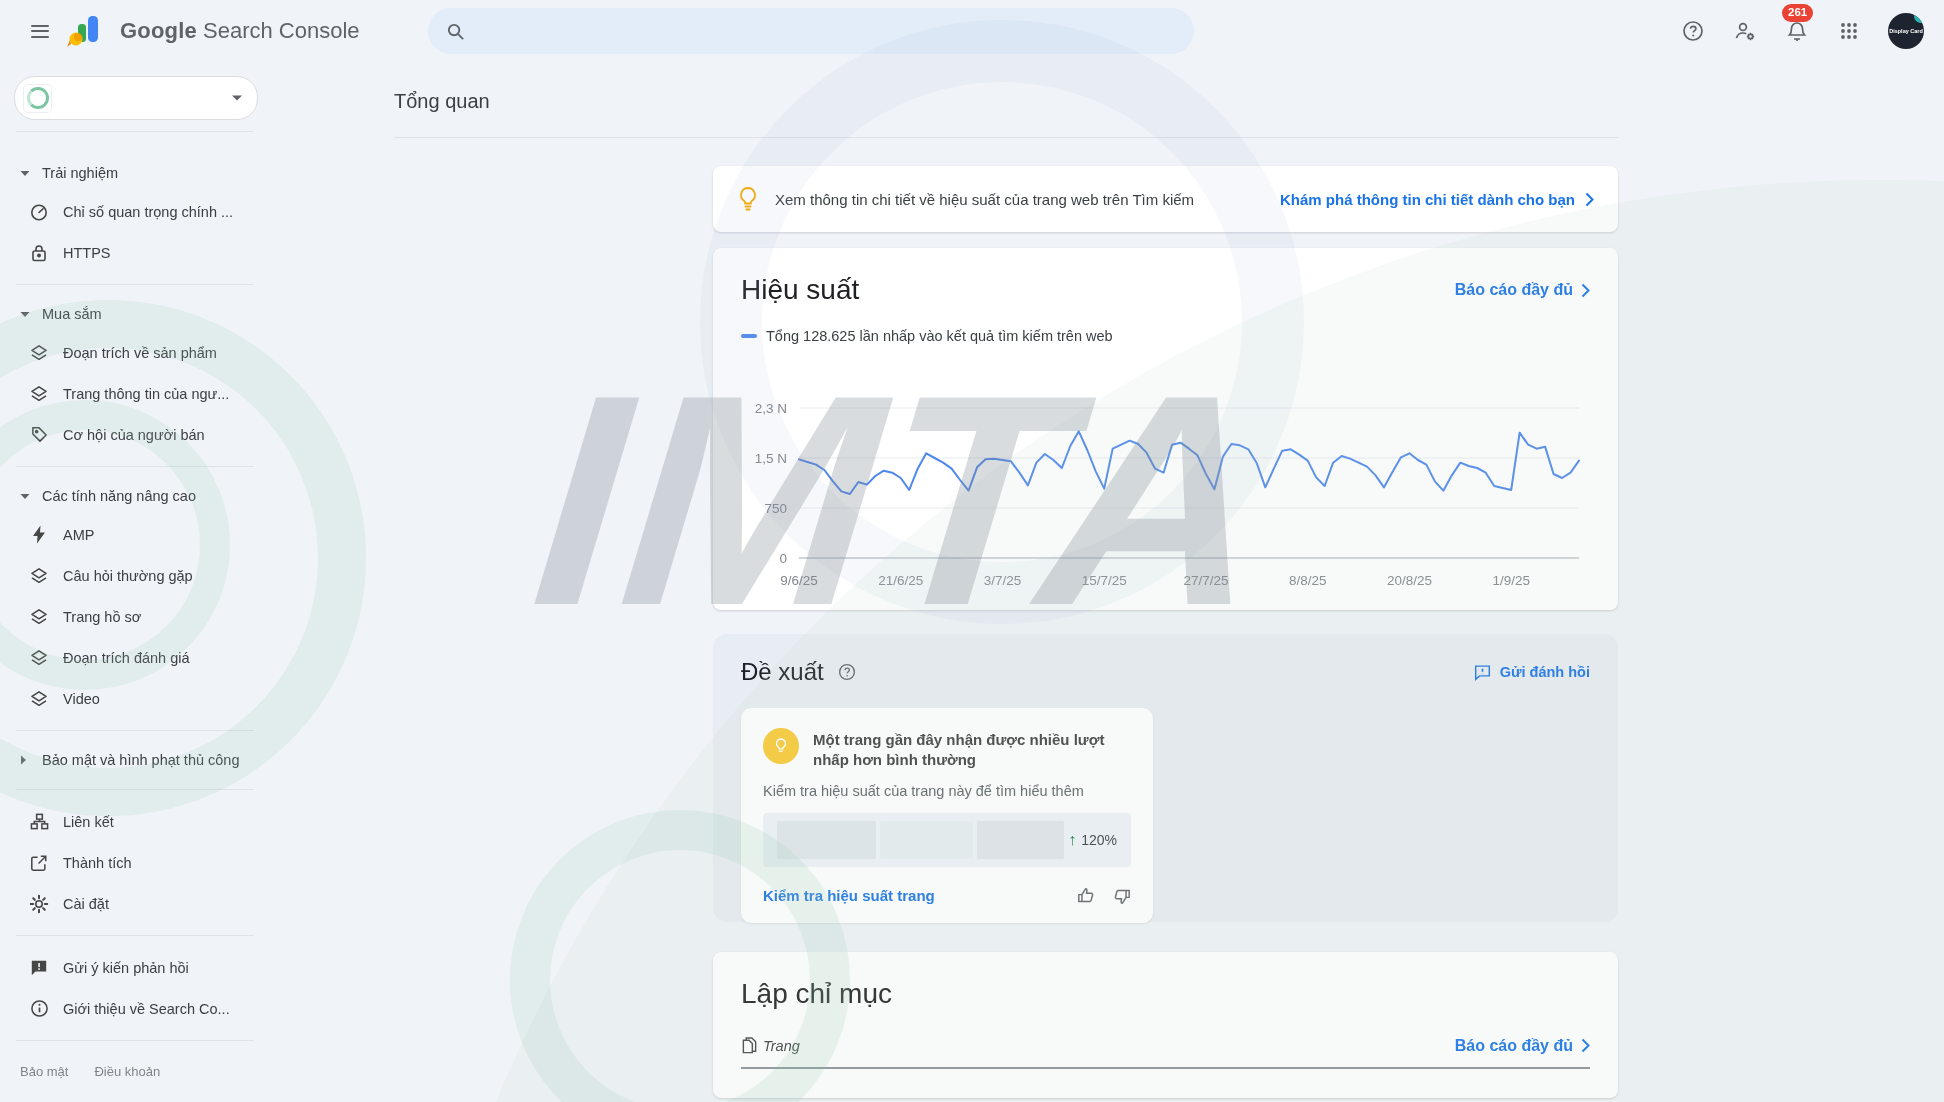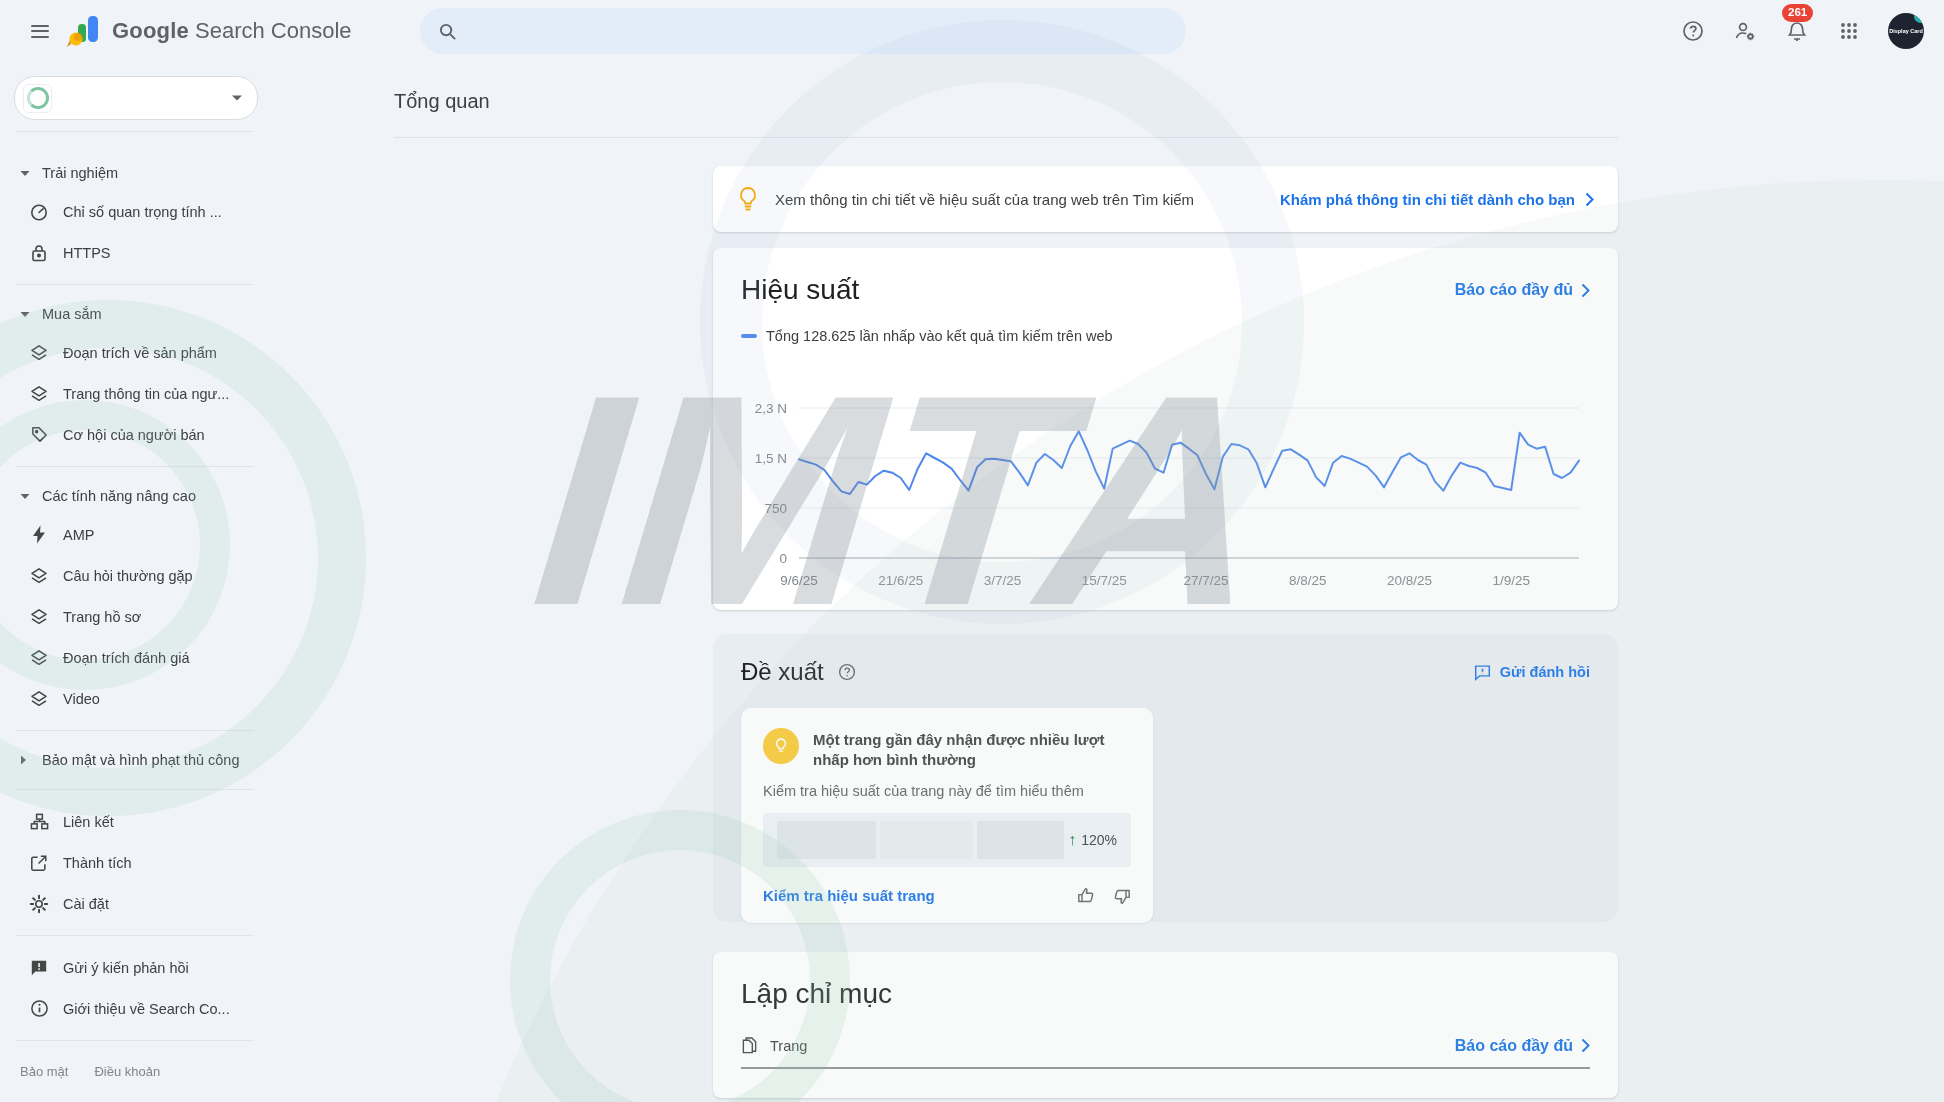--- a/index.html
+++ b/index.html
@@ -8,21 +8,21 @@
     background:#f0f3f8;font-family:"Liberation Sans",sans-serif;color:#3c4043;
     -webkit-font-smoothing:antialiased;
   }
   
   .topbar{height:62px;display:flex;align-items:center;padding:0 20px;position:relative;z-index:2;}
   .hamburger{width:40px;height:40px;border-radius:50%;display:flex;align-items:center;justify-content:center;cursor:pointer;margin-right:6px;}
   .hamburger .bars{width:18px;}
   .hamburger .bars div{height:2px;background:#5f6368;margin:3.5px 0;border-radius:1px;}
   .logo{display:flex;align-items:center;gap:10px;margin-right:40px;}
   .logo-title{font-size:22px;color:#5f6368;white-space:nowrap;}
-  .logo-title .g{font-weight:bold;letter-spacing:.2px;margin-right:6px;color:#5f6368;}
+  .logo-title .g{font-weight:bold;letter-spacing:.2px;margin-right:6px;color:#5f6368;margin-left:8px;}
   .searchbox{width:730px;height:46px;background:#e3ecf9;border-radius:23px;display:flex;align-items:center;padding:0 18px;margin-left:28px;}
   .searchbox input{border:none;outline:none;background:transparent;font-size:15px;flex:1;margin-left:12px;color:#3c4043;font-family:"Liberation Sans",sans-serif;}
   .tb-right{margin-left:auto;display:flex;align-items:center;gap:10px;}
   .tb-icon{width:42px;height:42px;border-radius:50%;display:flex;align-items:center;justify-content:center;color:#5f6368;cursor:pointer;position:relative;}
   .badge{position:absolute;top:-6px;left:6px;background:#ea4335;color:#fff;font-size:11.5px;font-weight:bold;
          padding:2px 6px;border-radius:9px;line-height:1.2;}
   .avatar{width:36px;height:36px;border-radius:50%;background:#1d2430;color:#fff;display:flex;align-items:center;justify-content:center;
           font-size:5.5px;font-weight:bold;position:relative;overflow:hidden;cursor:pointer;margin-left:8px;}
   .avatar::after{content:"";position:absolute;top:-4px;right:-4px;width:14px;height:14px;border-radius:50%;background:#27b4b0;}
   
@@ -79,21 +79,21 @@
   .blk3{width:104px;background:#e0e4ea;}
   .delta{margin-left:auto;display:flex;align-items:center;gap:5px;font-size:14px;color:#3c4043;}
   .up-arrow{color:#188038;font-weight:bold;font-size:16px;}
   .rec-foot{display:flex;align-items:center;margin-top:20px;}
   .rec-action{color:#1a73e8;font-size:15px;font-weight:bold;cursor:pointer;}
   .thumbs{margin-left:auto;display:flex;gap:18px;color:#5f6368;}
   .thumbs span{cursor:pointer;display:flex;}
   
   .index-card{margin-top:30px;padding:26px 28px 0 28px;height:120px;}
   .index-row{display:flex;align-items:center;margin-top:26px;padding-bottom:12px;border-bottom:2px solid #8d9298;}
-  .index-row .lbl{font-size:14.5px;color:#3c4043;margin-left:12px;}
+  .index-row .lbl{font-size:14.5px;color:#3c4043;margin-left:5px;font-style:italic;}
   
   #wm{position:absolute;inset:0;z-index:40;pointer-events:none;overflow:hidden;}
   .wm-text{position:absolute;left:540px;top:350px;font-size:300px;line-height:1;font-weight:bold;font-style:italic;
            transform:skewX(-6deg);color:rgba(128,138,150,.30);letter-spacing:4px;}
   .ring{position:absolute;border-radius:50%;border-style:solid;border-color:rgba(150,200,175,.16);}
   .ring.blue{border-color:rgba(165,190,220,.10);}
   .blob{position:absolute;border-radius:50%;background:rgba(190,218,200,.13);}
   svg{display:block;}
   .link-chev{display:flex;}
 </style>
@@ -196,21 +196,21 @@
         </span>
       <span class="slabel">Trải nghiệm</span>
     </div>
     <div class="side-item">
       <span class="ic">
         <svg width="20" height="20" viewBox="0 0 20 20" fill="none" stroke="currentColor" stroke-width="1.6">
           <circle cx="10" cy="10.5" r="7.2"></circle>
             <path d="M10 10.5l4-3.6" stroke-linecap="round"></path>
         </svg>
         </span>
-      <span class="ilabel">Chỉ số quan trọng tính ...</span>
+      <span class="ilabel">Chỉ số quan trọng chính ...</span>
     </div>
     <div class="side-item">
       <span class="ic">
         <svg width="18" height="20" viewBox="0 0 18 20" fill="none" stroke="currentColor" stroke-width="1.6">
           <rect x="3" y="8" width="12" height="9.5" rx="1.5"></rect>
             <path d="M6 8V6a3 3 0 0 1 6 0v2"></path>
             <circle cx="9" cy="12.5" r="1.2" fill="currentColor"></circle>
         </svg>
         </span>
       <span class="ilabel">HTTPS</span>

